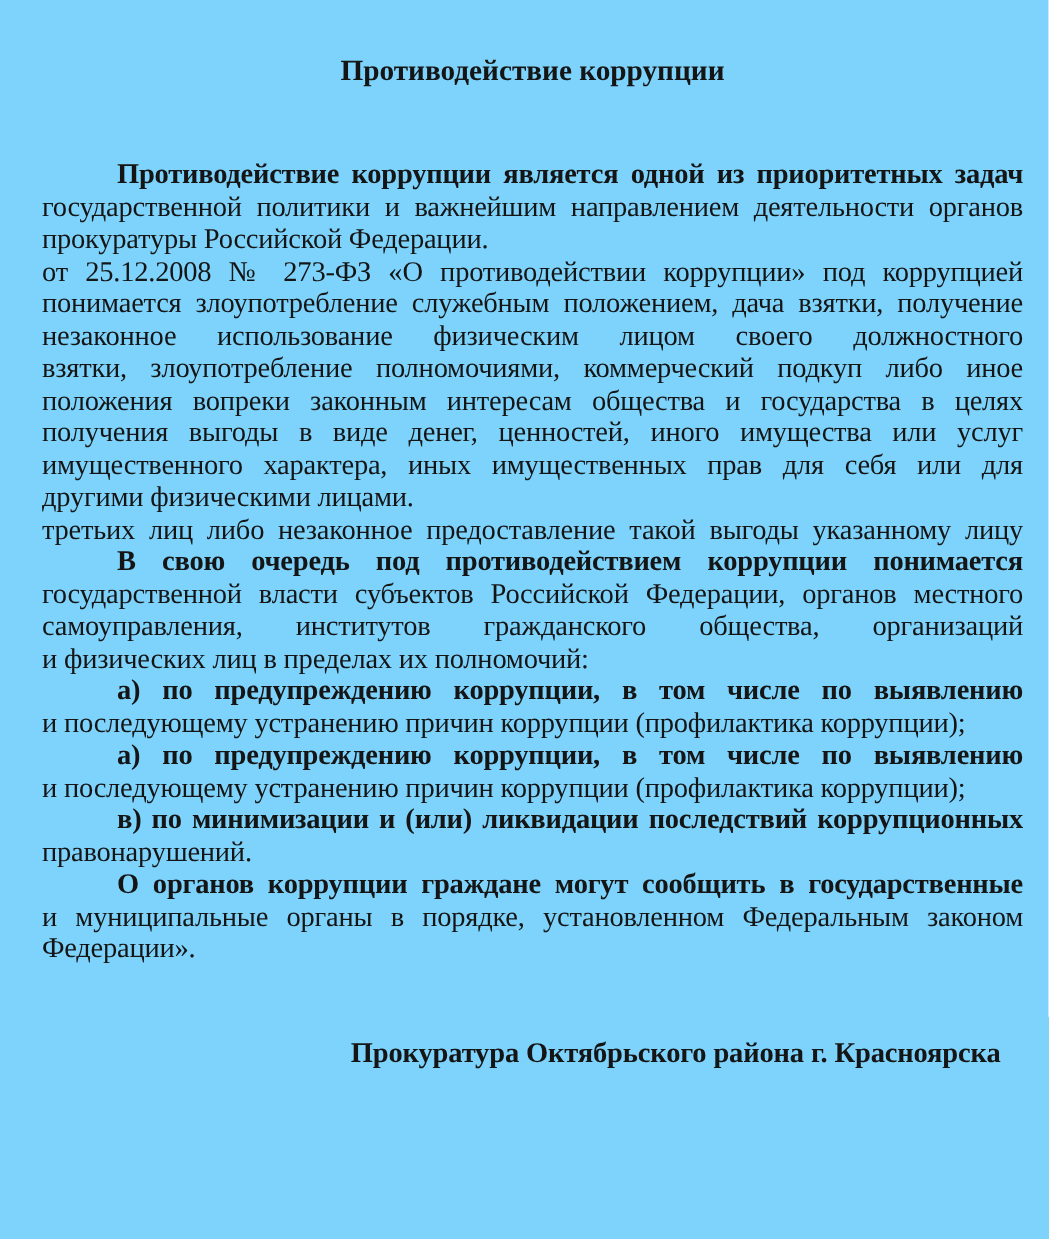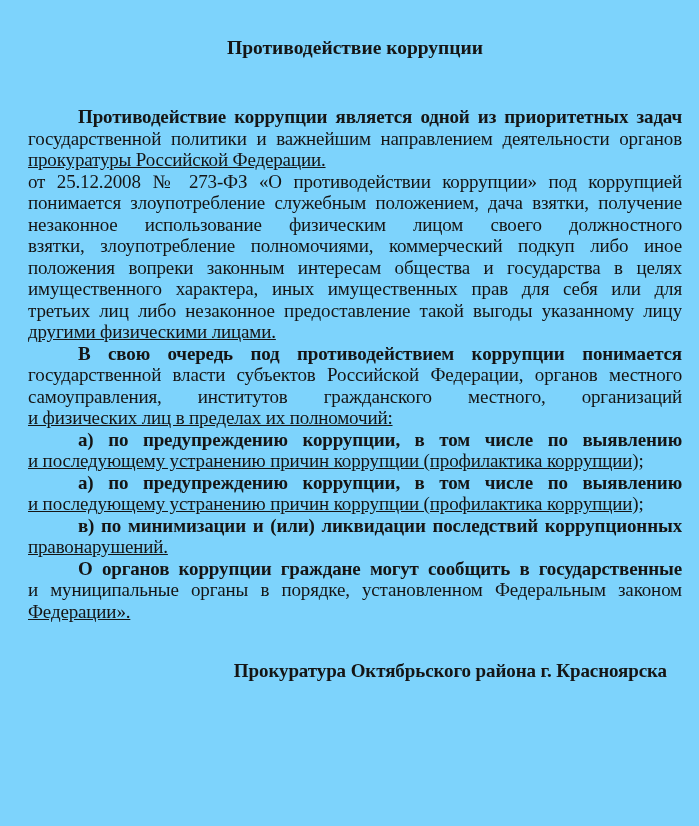--- a/index.html
+++ b/index.html
@@ -43,29 +43,28 @@
     overflow: hidden;
     height: 21.5px;
   }
   .line.first {
     text-indent: 50px;
     font-weight: bold;
   }
   .line.last {
     text-align: right;
     text-align-last: left;
-    text-decoration: underline;
   }
   .doc-footer {
     font-size: 19px;
     font-weight: bold;
     line-height: 22px;
     text-align: right;
     padding-right: 15px;
-    margin-top: 38px;
+    margin-top: 48px;
     letter-spacing: -0.1px;
   }
 </style>
 </head>
 <body>
 
 <div class="page">
   <h1 class="doc-title">Противодействие коррупции</h1>
 
   <div class="doc-body">
@@ -73,28 +72,29 @@
         <div class="line first">Противодействие коррупции является одной из приоритетных задач</div>
         <div class="line">государственной политики и важнейшим направлением деятельности органов</div>
         <div class="line last">прокуратуры Российской Федерации.</div>
       </div>
       <div class="para">
         <div class="line">от 25.12.2008 № 273-ФЗ «О противодействии коррупции» под коррупцией</div>
         <div class="line">понимается злоупотребление служебным положением, дача взятки, получение</div>
         <div class="line">незаконное использование физическим лицом своего должностного</div>
         <div class="line">взятки, злоупотребление полномочиями, коммерческий подкуп либо иное</div>
         <div class="line">положения вопреки законным интересам общества и государства в целях</div>
+        <div class="line">получения выгоды в виде денег, ценностей, иного имущества или услуг</div>
         <div class="line">имущественного характера, иных имущественных прав для себя или для</div>
+        <div class="line last">другими физическими лицами.</div>
         <div class="line">третьих лиц либо незаконное предоставление такой выгоды указанному лицу</div>
-        <div class="line last">другими физическими лицами.</div>
       </div>
       <div class="para">
         <div class="line first">В свою очередь под противодействием коррупции понимается</div>
         <div class="line">государственной власти субъектов Российской Федерации, органов местного</div>
-        <div class="line">самоуправления, институтов гражданского местного, организаций</div>
+        <div class="line">самоуправления, институтов гражданского общества, организаций</div>
         <div class="line last">и физических лиц в пределах их полномочий:</div>
       </div>
       <div class="para">
         <div class="line first">а) по предупреждению коррупции, в том числе по выявлению</div>
         <div class="line last">и последующему устранению причин коррупции (профилактика коррупции);</div>
       </div>
       <div class="para">
         <div class="line first">а) по предупреждению коррупции, в том числе по выявлению</div>
         <div class="line last">и последующему устранению причин коррупции (профилактика коррупции);</div>
       </div>

